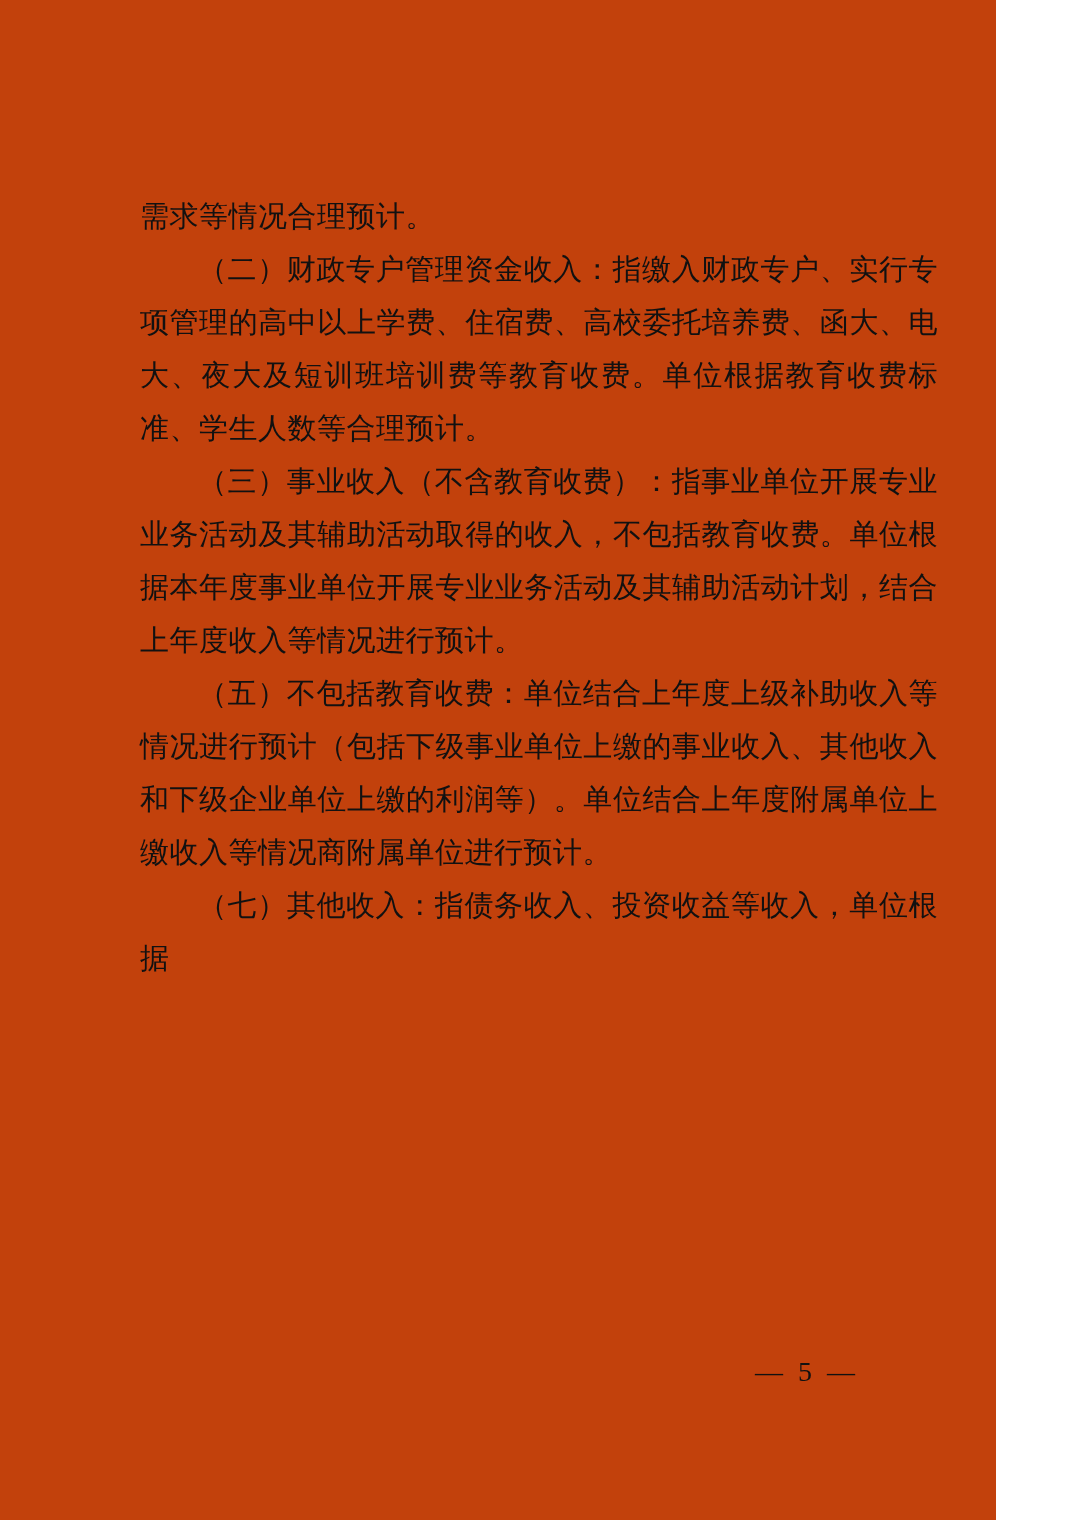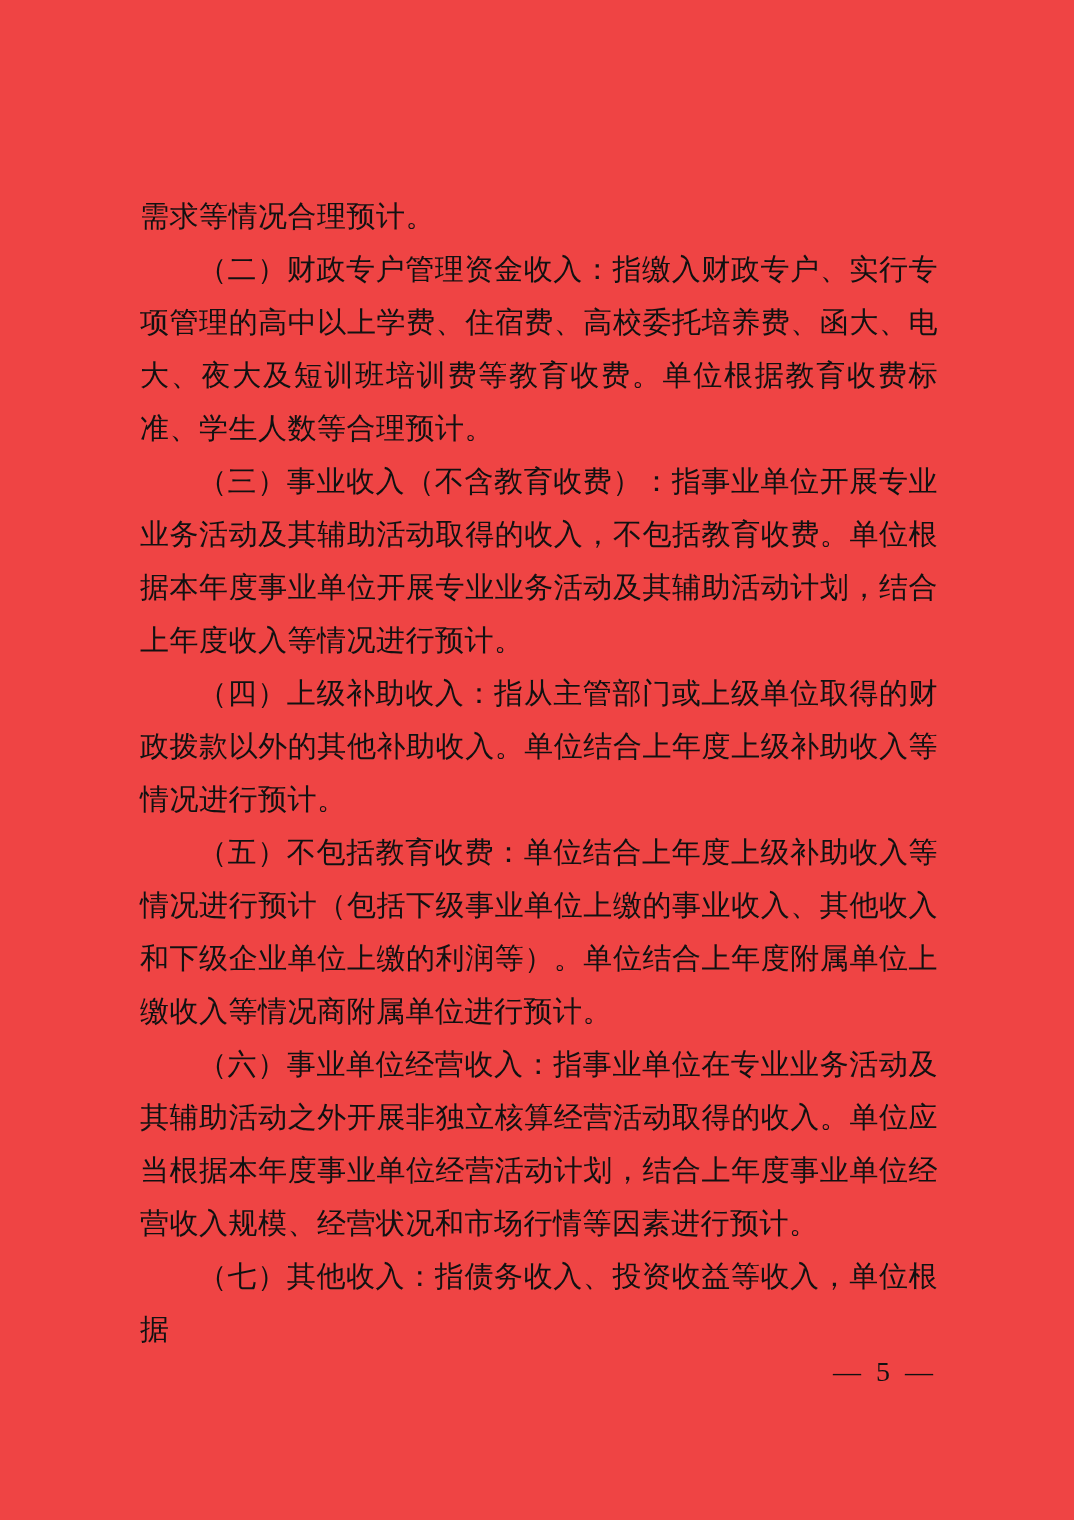--- a/index.html
+++ b/index.html
@@ -2,23 +2,23 @@
 <html><head>
 <meta charset="utf-8">
 <style>
   html, body {
     margin: 0;
     padding: 0;
     background: #ffffff;
   }
   .page {
     position: relative;
-    width: 1074px;
+    width: 996px;
     height: 1520px;
-    background: #ef4444;
+    background: #c2410c;
     overflow: hidden;
     font-family: "Liberation Serif", "DejaVu Serif", serif;
     color: #111111;
   }
   .doc-body {
     position: absolute;
     left: 140px;
     top: 190px;
     width: 798px;
     font-size: 29px;
@@ -57,25 +57,23 @@
 <div class="page">
 
   <div class="doc-body">
 
     <p class="para no-indent"><span class="para-body">需求等情况合理预计。</span></p>
 
     <p class="para"><span class="section-heading">（二）财政专户管理资金收入：</span><span class="para-body">指缴入财政专户、实行专项管理的高中以上学费、住宿费、高校委托培养费、函大、电大、夜大及短训班培训费等教育收费。单位根据教育收费标准、学生人数等合理预计。</span></p>
 
     <p class="para"><span class="section-heading">（三）事业收入（不含教育收费）：</span><span class="para-body">指事业单位开展专业业务活动及其辅助活动取得的收入，不包括教育收费。单位根据本年度事业单位开展专业业务活动及其辅助活动计划，结合上年度收入等情况进行预计。</span></p>
 
-    <p class="para"><span class="section-heading">（四）上级补助收入：</span><span class="para-body">指从主管部门或上级单位取得的财政拨款以外的其他补助收入。单位结合上年度上级补助收入等情况进行预计。</span></p>
 
     <p class="para"><span class="section-heading">（五）不包括教育收费：</span><span class="para-body">单位结合上年度上级补助收入等情况进行预计（包括下级事业单位上缴的事业收入、其他收入和下级企业单位上缴的利润等）。单位结合上年度附属单位上缴收入等情况商附属单位进行预计。</span></p>
 
-    <p class="para"><span class="section-heading">（六）事业单位经营收入：</span><span class="para-body">指事业单位在专业业务活动及其辅助活动之外开展非独立核算经营活动取得的收入。单位应当根据本年度事业单位经营活动计划，结合上年度事业单位经营收入规模、经营状况和市场行情等因素进行预计。</span></p>
 
     <p class="para"><span class="section-heading">（七）其他收入：</span><span class="para-body">指债务收入、投资收益等收入，单位根据</span></p>
 
   </div>
 
   <div class="page-number">— 5 —</div>
 
 </div>
 
 </body></html>

